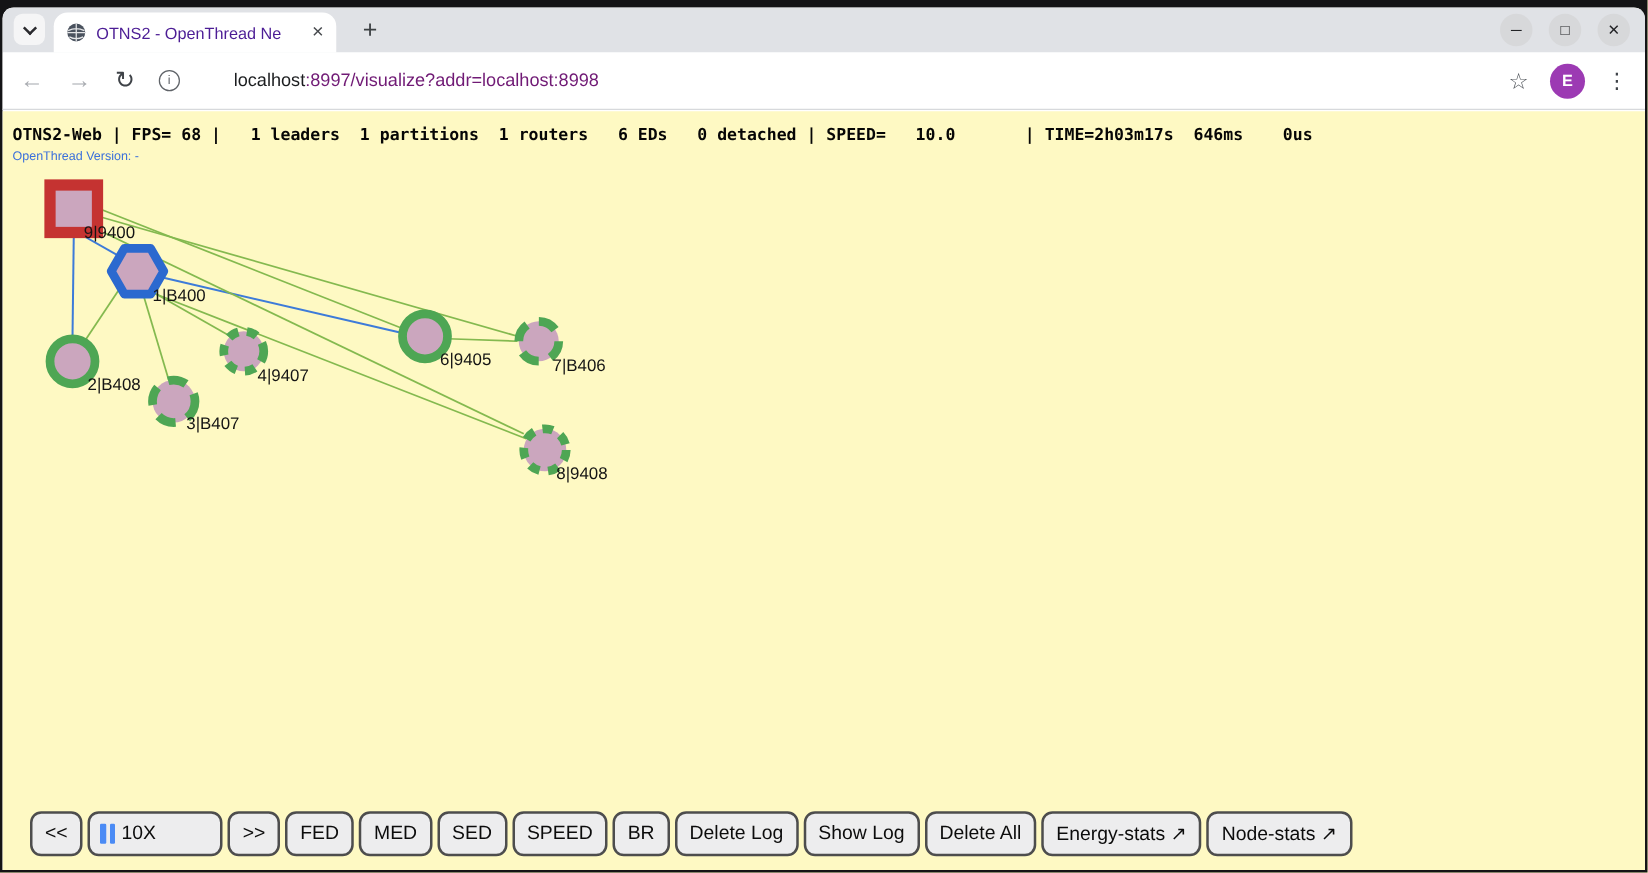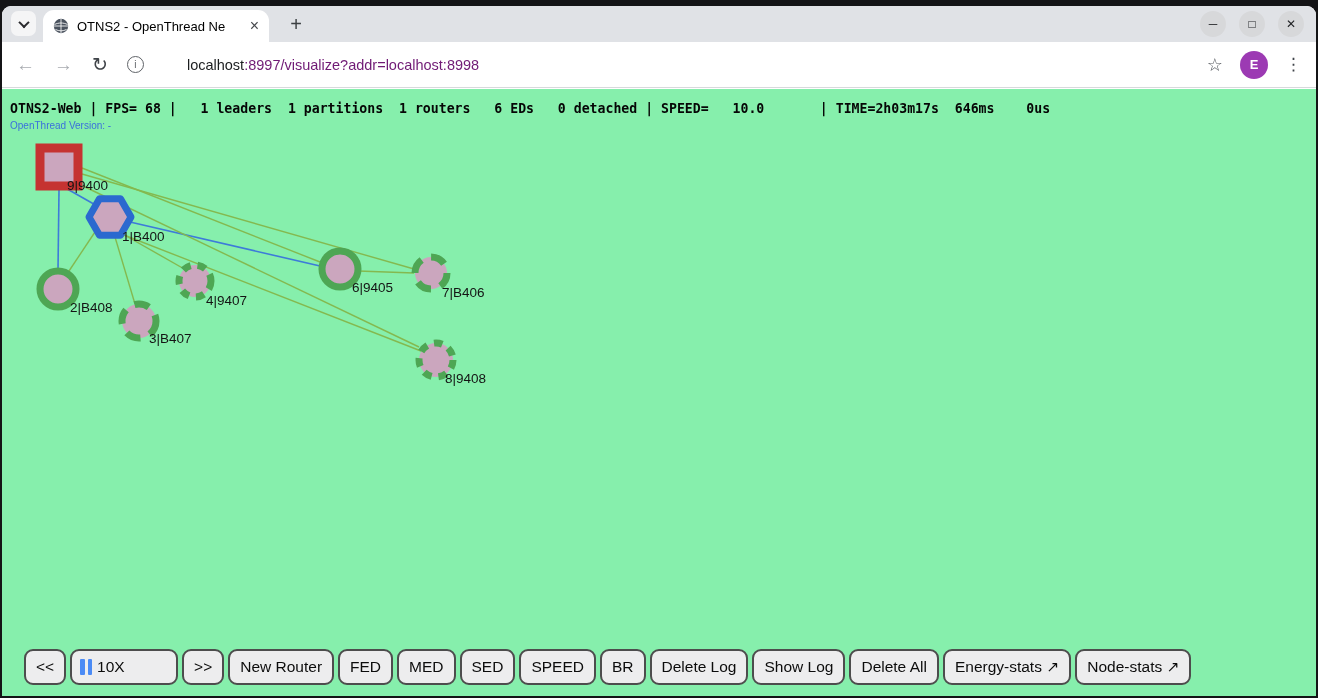--- a/index.html
+++ b/index.html
@@ -18,21 +18,21 @@
     position:absolute; left:9px; top:5px; width:25px; height:25px;
     background:#F5F5F6; border-radius:7px; display:flex; align-items:center; justify-content:center;
   }
   .chev { width:8px; height:8px; border-right:2px solid #2a2a2e; border-bottom:2px solid #2a2a2e;
           transform:rotate(45deg) translate(-1px,-1px); }
   .tab {
     position:absolute; left:41px; top:4px; width:226px; height:32px; background:#fff;
     border-radius:11px 11px 0 0; display:flex; align-items:center; padding:0 10px;
   }
   .favicon { width:16px; height:16px; margin-right:8px; flex:0 0 auto; }
-  .tab-title { font-size:13px; color:#000000; white-space:nowrap; overflow:hidden; width:152px; }
+  .tab-title { font-size:13px; color:#4c1d95; white-space:nowrap; overflow:hidden; width:152px; }
   .tab-close { margin-left:auto; font-size:16px; color:#46494d; line-height:1; }
   .newtab-btn {
     position:absolute; left:281px; top:5px; width:26px; height:26px; border-radius:50%;
     display:flex; align-items:center; justify-content:center; font-size:20px; color:#3C4043;
   }
   .winctl { position:absolute; right:12px; top:5px; display:flex; gap:13px; }
   .winctl .wbtn {
     width:26px; height:26px; border-radius:50%; background:#D7D8DA; color:#222326;
     display:flex; align-items:center; justify-content:center; font-size:12px;
   }
@@ -52,21 +52,21 @@
   .url .host { color:#1b1d1f;margin-left:30px; }
   .url .rest { color:#701a75; }
   .addr-right { margin-left:auto; display:flex; align-items:center; gap:17px; }
   .star { font-size:18px; color:#54585E; }
   .avatar {
     width:28px; height:28px; border-radius:50%; background:#9C3AB3; color:#fff;
     font-size:13px; font-weight:bold; display:flex; align-items:center; justify-content:center;
   }
   .kebab { font-size:17px; color:#3F4349; }
   
-  .content { position:absolute; left:0; right:0; top:83px; bottom:0; background:#86efac; }
+  .content { position:absolute; left:0; right:0; top:83px; bottom:0; background:#fef9c3; }
   .status-line {
     position:absolute; left:8px; top:12px; white-space:pre;
     font-family:"DejaVu Sans Mono", monospace; font-weight:700; font-size:13.2px; color:#060606;
   }
   .version-line { position:absolute; left:8px; top:31px; font-size:10px; }
   #net-svg { position:absolute; left:0; top:0; width:1318px; height:698px; pointer-events:none; z-index:2; }
   #net-svg text { font-family:"Liberation Sans", sans-serif; }
   
   .sim-toolbar { position:absolute; left:22px; bottom:11px; display:flex; gap:4px; z-index:3; }
   .tbtn {
@@ -130,23 +130,20 @@
         </div>
         <div class="tbtn speed">
           <span class="pause">
             <i></i>
             <i></i>
           </span>
           <span>10X</span>
         </div>
         <div class="tbtn">
           <span>&gt;&gt;</span>
-        </div>
-        <div class="tbtn">
-          <span>New Router</span>
         </div>
         <div class="tbtn">
           <span>FED</span>
         </div>
         <div class="tbtn">
           <span>MED</span>
         </div>
         <div class="tbtn">
           <span>SED</span>
         </div>

